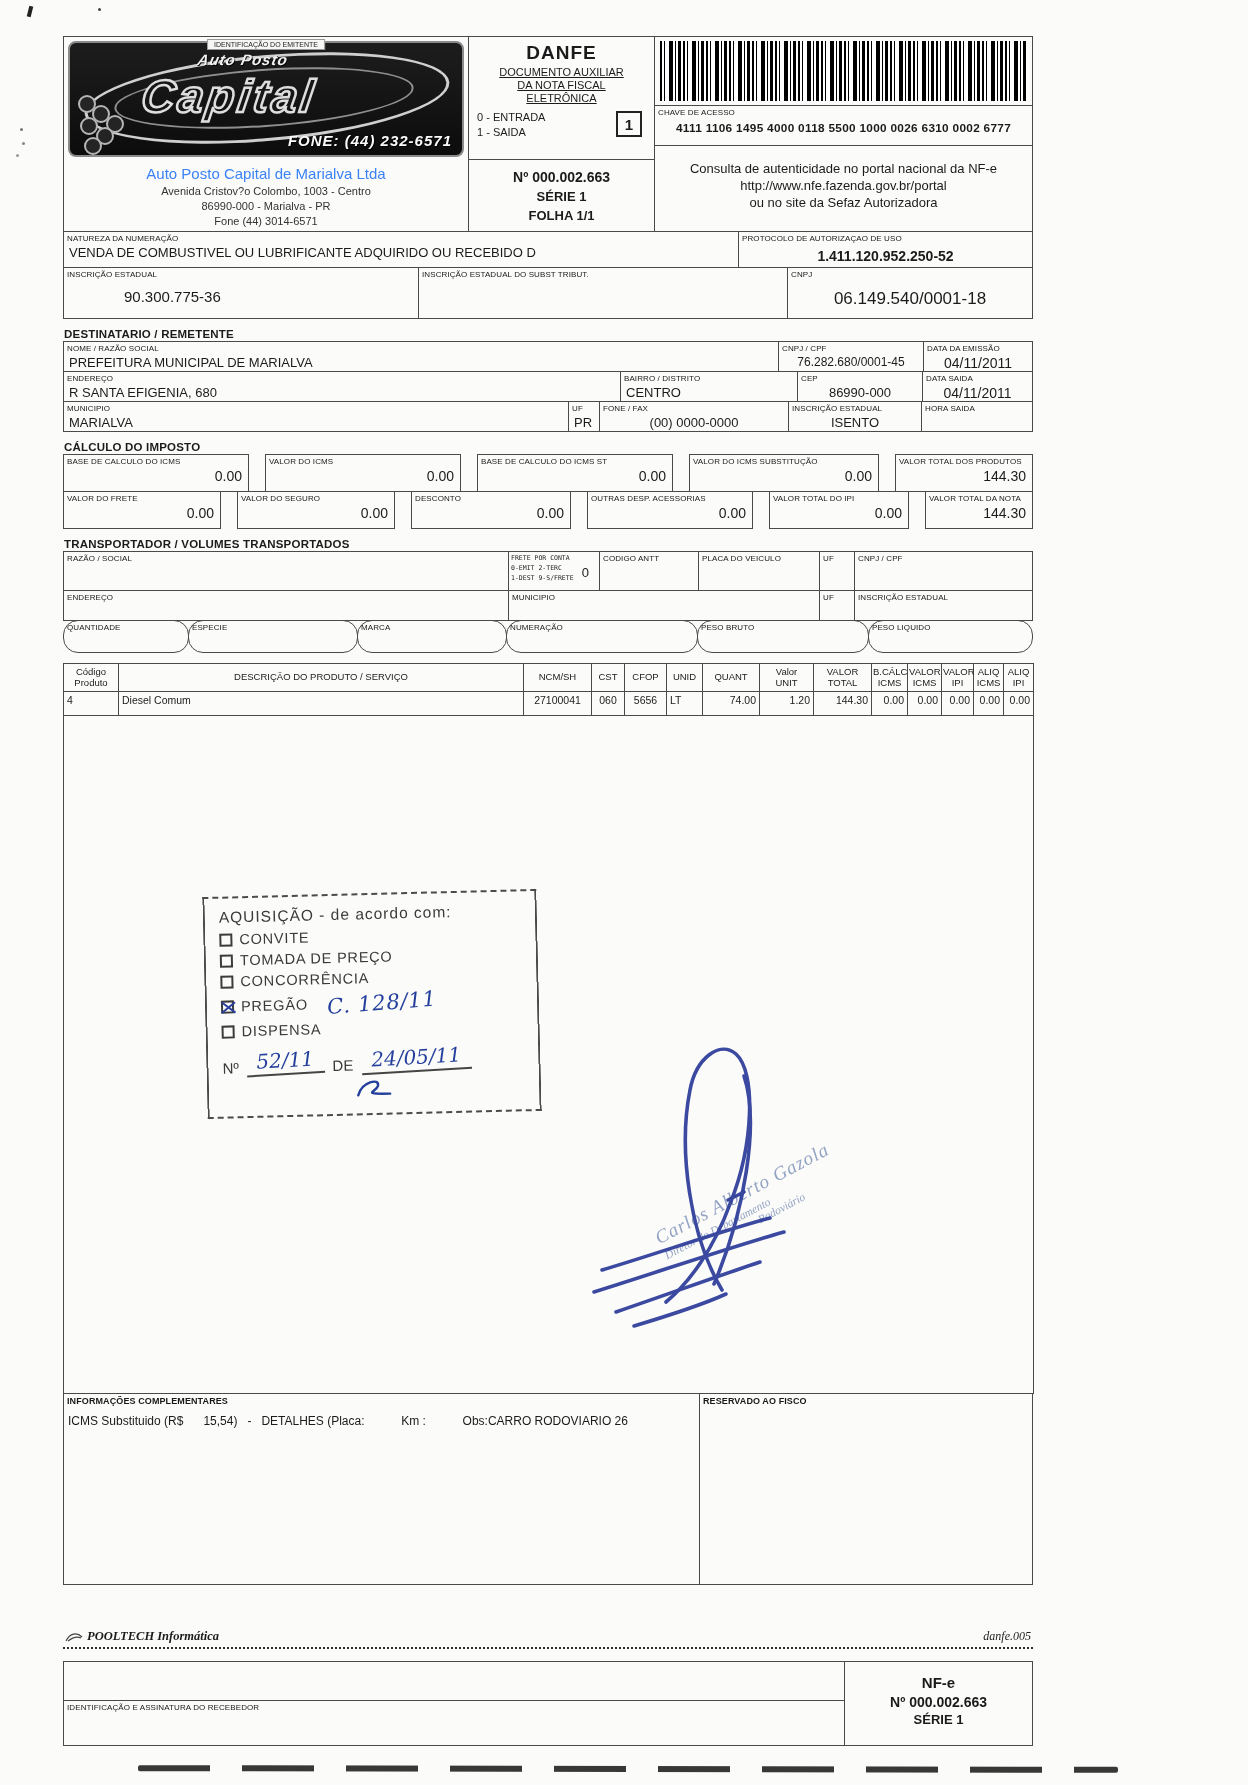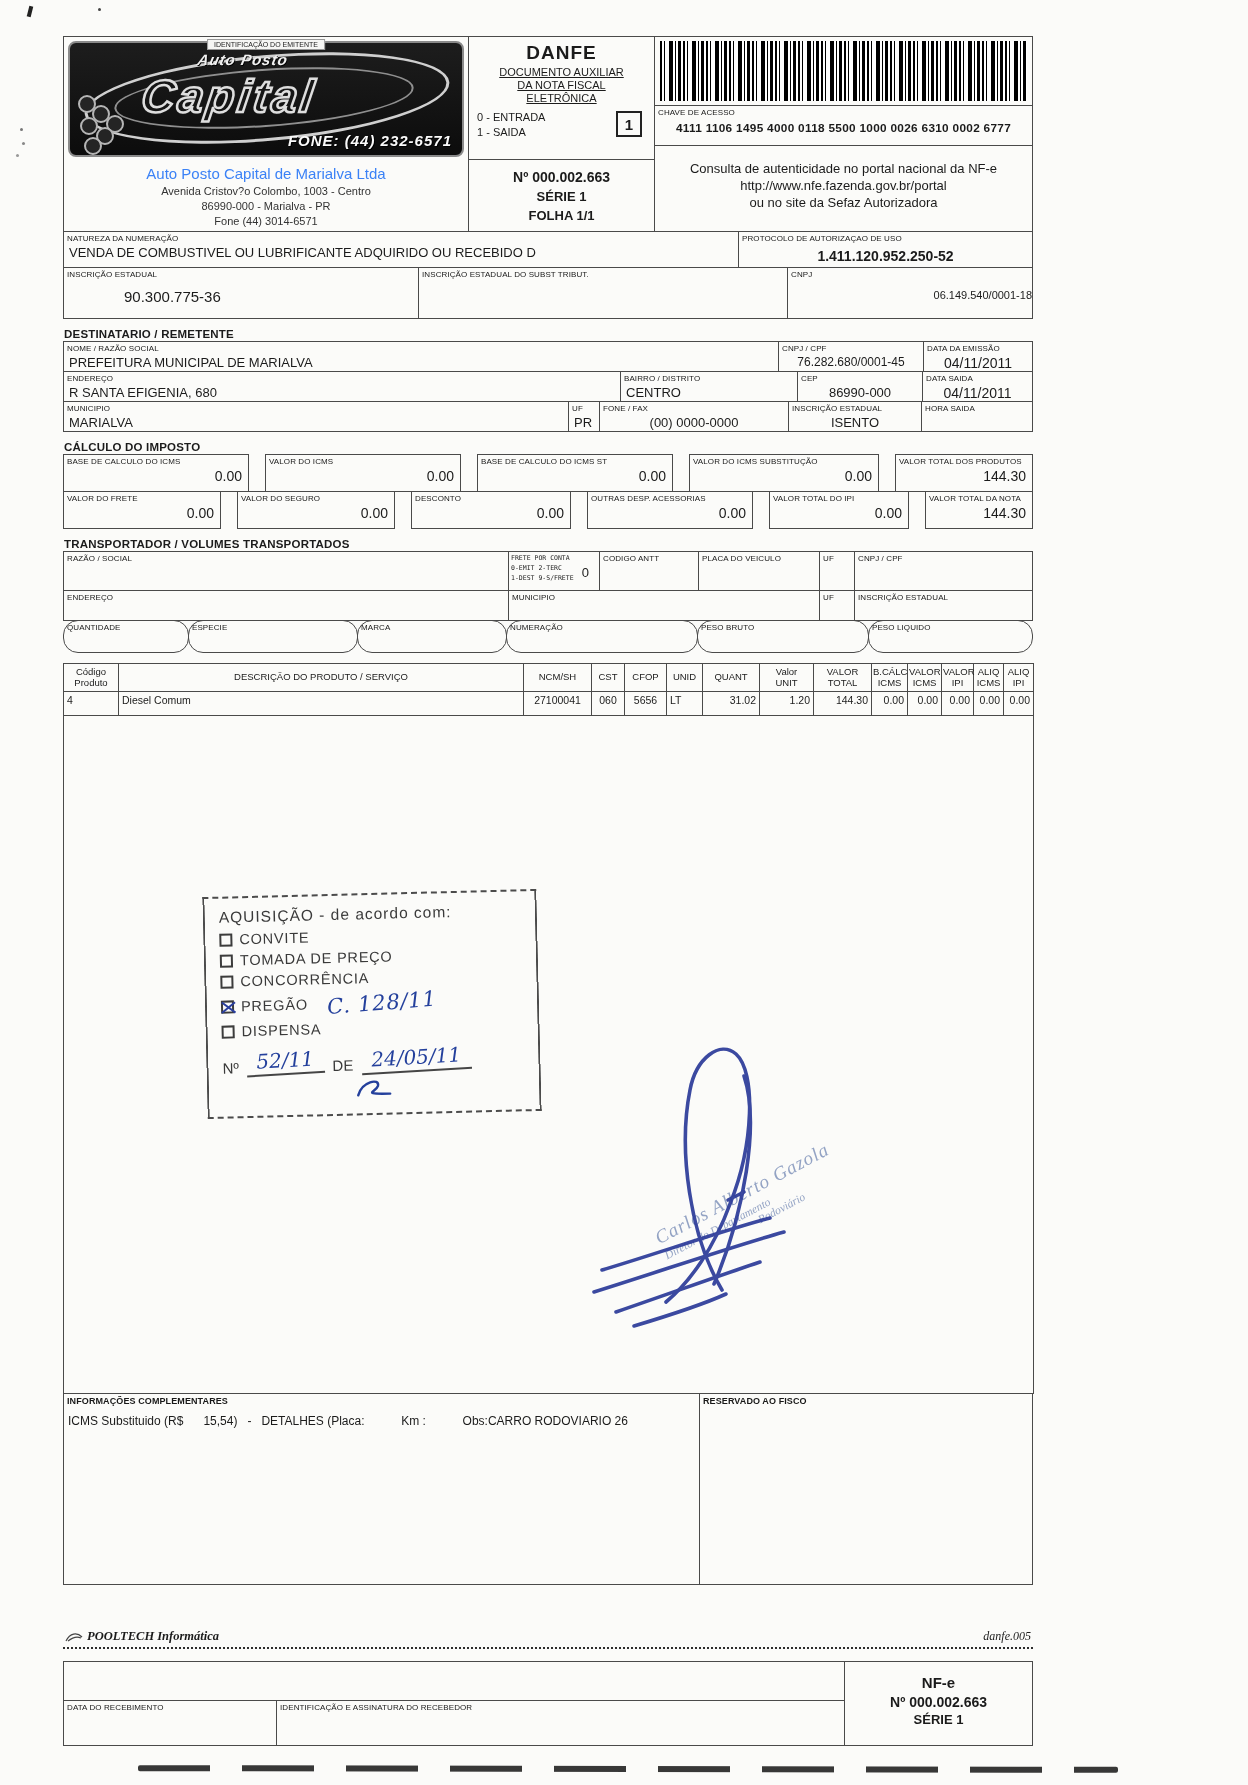--- a/index.html
+++ b/index.html
@@ -54,21 +54,21 @@
     background:repeating-linear-gradient(90deg,#000 0 2px,#fff 2px 4px,#000 4px 5px,#fff 5px 9px,#000 9px 13px,#fff 13px 15px,#000 15px 16px,#fff 16px 18px,#000 18px 21px,#fff 21px 23px); }
   .chave-box { height:41px; }
   .chave-val { font-size:11.8px; font-weight:bold; text-align:center; white-space:nowrap; margin-top:3px; letter-spacing:.3px; }
   .consulta-box { flex:1; text-align:center; padding-top:14px; }
   .consulta-box div { font-size:13px; line-height:17px; }
 
   
   .h37{height:37px;} .h52{height:52px;} .h31{height:31px;} .h38{height:38px;margin-left:16px;} .h40{height:40px;} .h33{height:33px;border-radius:15px;}
   .proto-val { font-size:14px; font-weight:bold; text-align:center; margin-top:4px; }
   .ie-val { font-size:15px; padding-left:60px; margin-top:8px; }
-  .cnpj-val { font-size:11px; text-align:right; margin-top:9px; }
+  .cnpj-val { font-size:17px; text-align:center; margin-top:9px; }
 
   .frete-tiny { font-family:"DejaVu Sans Mono", monospace; font-size:6.5px; line-height:8px; padding:2px 2px 0; color:#222; }
   .frete-zero { position:absolute; right:10px; top:13px; font-size:13px; }
 
   
   table.prod { border-collapse:collapse; width:970px; table-layout:fixed; margin-top:10px; }
   table.prod th, table.prod td { border:1px solid #4a4a4a; }
   table.prod th { font-size:9.5px; line-height:10.5px; font-weight:normal; text-align:center; vertical-align:middle; padding:3px 1px; white-space:pre-line; }
   table.prod td { font-size:10.5px; vertical-align:top; padding:2px 3px; height:24px; }
   table.prod tr.filler td { height:678px; border-top:1px solid #4a4a4a; }
@@ -419,21 +419,21 @@
       </tr>
     </thead>
     <tbody>
       <tr>
         <td class="al">4</td>
         <td class="al">Diesel Comum</td>
         <td class="ac">27100041</td>
         <td class="ac">060</td>
         <td class="ac">5656</td>
         <td class="al">LT</td>
-        <td class="ar">31.02</td>
+        <td class="ar">74.00</td>
         <td class="ar">1.20</td>
         <td class="ar">144.30</td>
         <td class="ar">0.00</td>
         <td class="ar">0.00</td>
         <td class="ar">0.00</td>
         <td class="ar">0.00</td>
         <td class="ar">0.00</td>
       </tr>
       <tr class="filler">
         <td colspan="14"></td>
@@ -459,23 +459,20 @@
       <span>POOLTECH Informática</span>
     </div>
     <div class="danfe005">danfe.005</div>
   </div>
   <div class="dotline"></div>
 
   <div class="canhoto">
     <div class="can-left">
       <div class="cell can-top"></div>
       <div class="row">
-        <div class="cell" style="width:214px;height:46px">
-          <div class="lbl">DATA DO RECEBIMENTO</div>
-        </div>
         <div class="cell" style="flex:1;height:46px">
           <div class="lbl">IDENTIFICAÇÃO E ASSINATURA DO RECEBEDOR</div>
         </div>
       </div>
     </div>
     <div class="cell can-right">
       <div class="cr1">NF-e</div>
       <div class="cr2">Nº 000.002.663</div>
       <div class="cr3">SÉRIE 1</div>
     </div>

